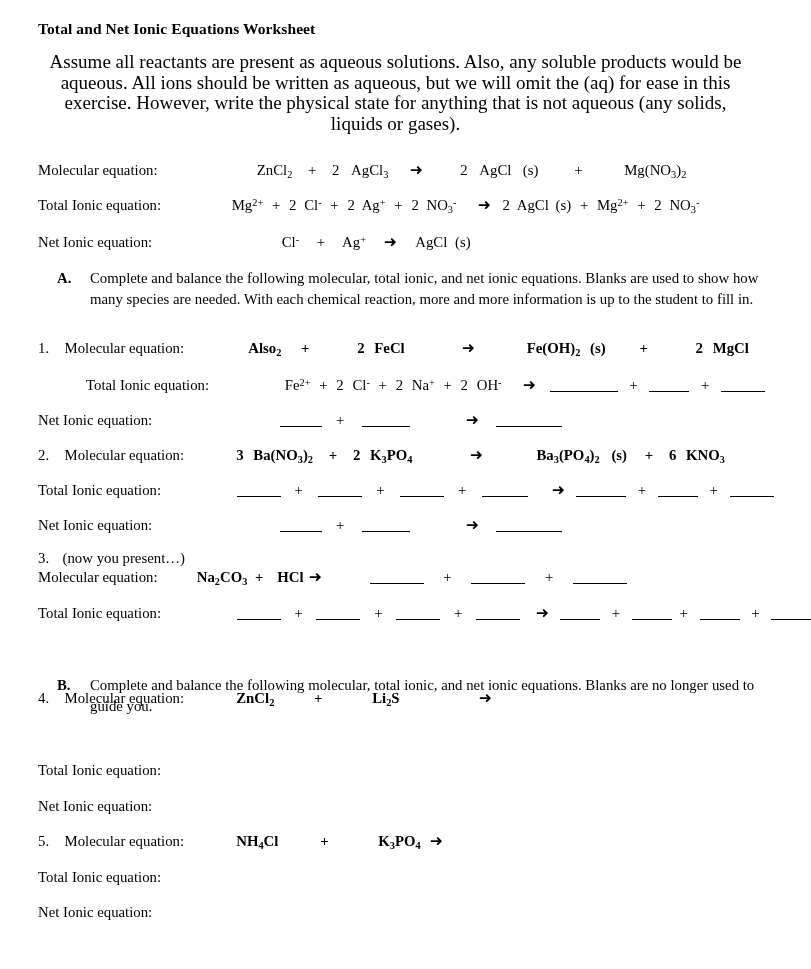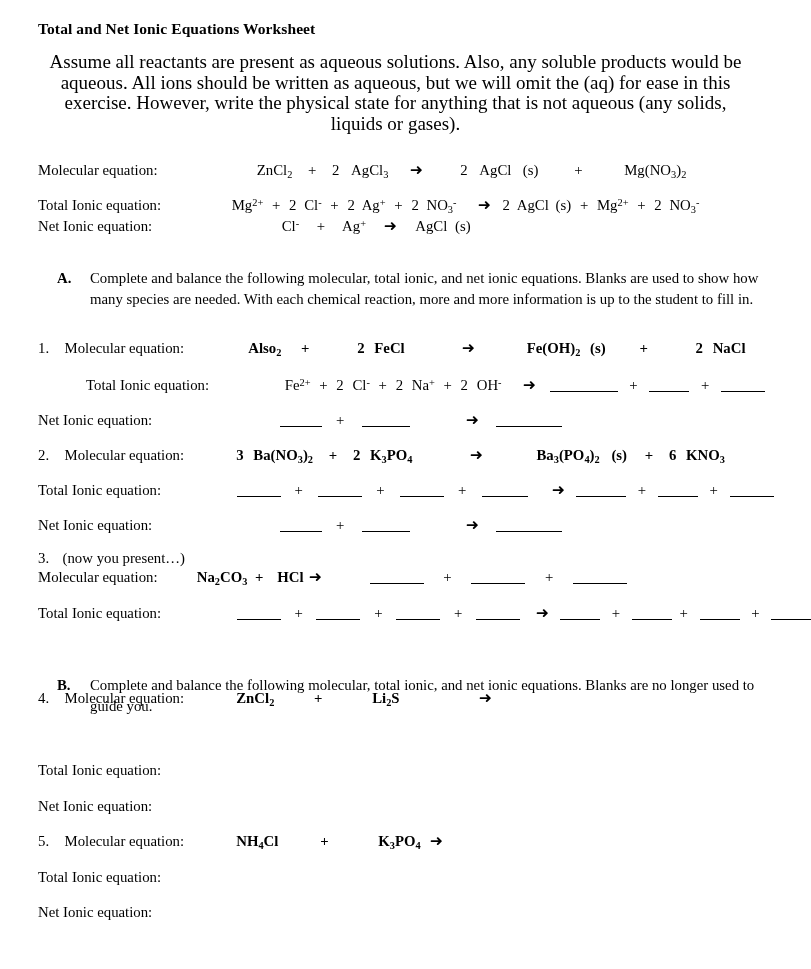--- a/index.html
+++ b/index.html
@@ -155,21 +155,21 @@
       <span>AgCl</span><span class="sp" style="width:3px;"></span>
       <span>(s)</span>
       <span class="sp" style="width:5px;"></span><span>+</span><span class="sp" style="width:5px;"></span>
       <span><span>Mg</span><sup>2+</sup></span>
       <span class="sp" style="width:5px;"></span><span>+</span><span class="sp" style="width:5px;"></span>
       <span>2</span><span class="sp" style="width:4px;"></span>
       <span><span>NO</span><sub>3</sub><sup>-</sup></span>
     </span>
   </div>
 
-  <div class="row" style="top:217px;">
+  <div class="row" style="top:233px;">
     <span class="label" style="width:240px;">Net Ionic equation:</span>
     <span class="eq">
       <span><span>Cl</span><sup>-</sup></span>
       <span class="sp" style="width:14px;"></span><span>+</span><span class="sp" style="width:14px;"></span>
       <span><span>Ag</span><sup>+</sup></span>
       <span class="sp" style="width:14px;"></span><span class="arrow">➜</span><span class="sp" style="width:16px;"></span>
       <span>AgCl</span><span class="sp" style="width:4px;"></span>
       <span>(s)</span>
     </span>
   </div>
@@ -186,21 +186,21 @@
     <span class="eq b">
       <span><span>Also</span><sub>2</sub></span>
       <span class="sp" style="width:16px;"></span><span>+</span><span class="sp" style="width:44px;"></span>
       <span>2</span><span class="sp" style="width:6px;"></span>
       <span>FeCl</span>
       <span class="sp" style="width:54px;"></span><span class="arrow">➜</span><span class="sp" style="width:48px;"></span>
       <span><span>Fe(OH)</span><sub>2</sub></span>
       <span class="sp" style="width:6px;"></span><span>(s)</span>
       <span class="sp" style="width:30px;"></span><span>+</span><span class="sp" style="width:44px;"></span>
       <span>2</span><span class="sp" style="width:6px;"></span>
-      <span>NaCl</span>
+      <span>MgCl</span>
     </span>
   </div>
 
   <div class="row" style="top:376px;margin-left:48px;">
     <span class="label" style="width:195px;">Total Ionic equation:</span>
     <span class="eq">
       <span><span>Fe</span><sup>2+</sup></span>
       <span class="sp" style="width:5px;"></span><span>+</span><span class="sp" style="width:5px;"></span>
       <span>2</span><span class="sp" style="width:5px;"></span>
       <span><span>Cl</span><sup>-</sup></span>

